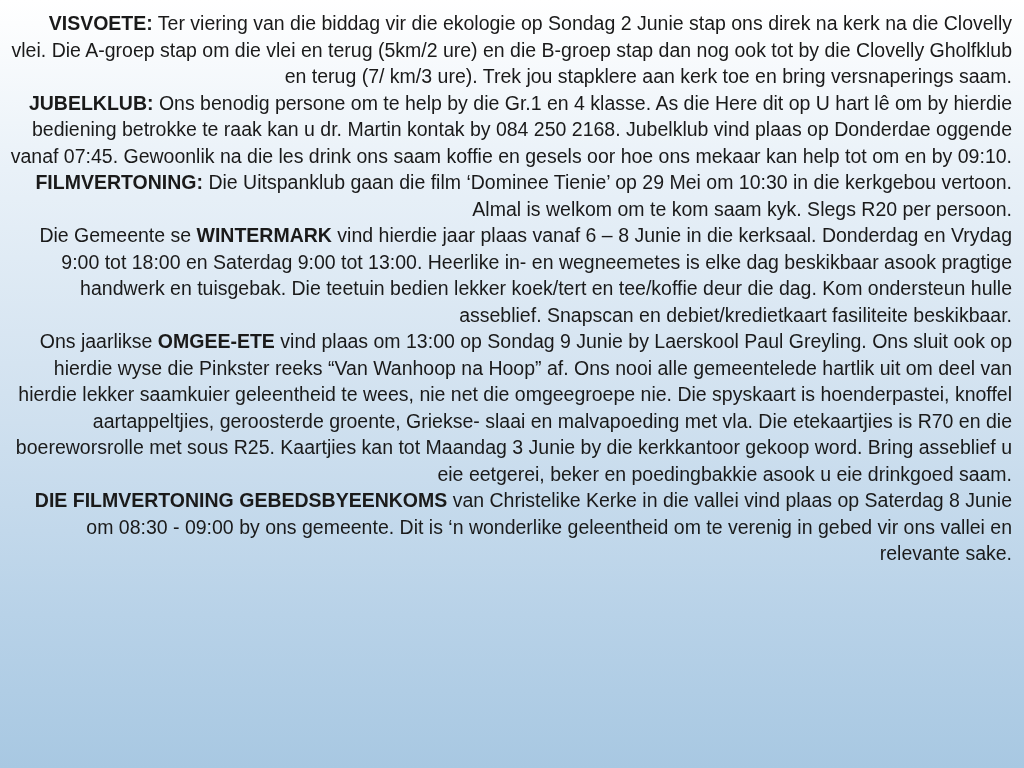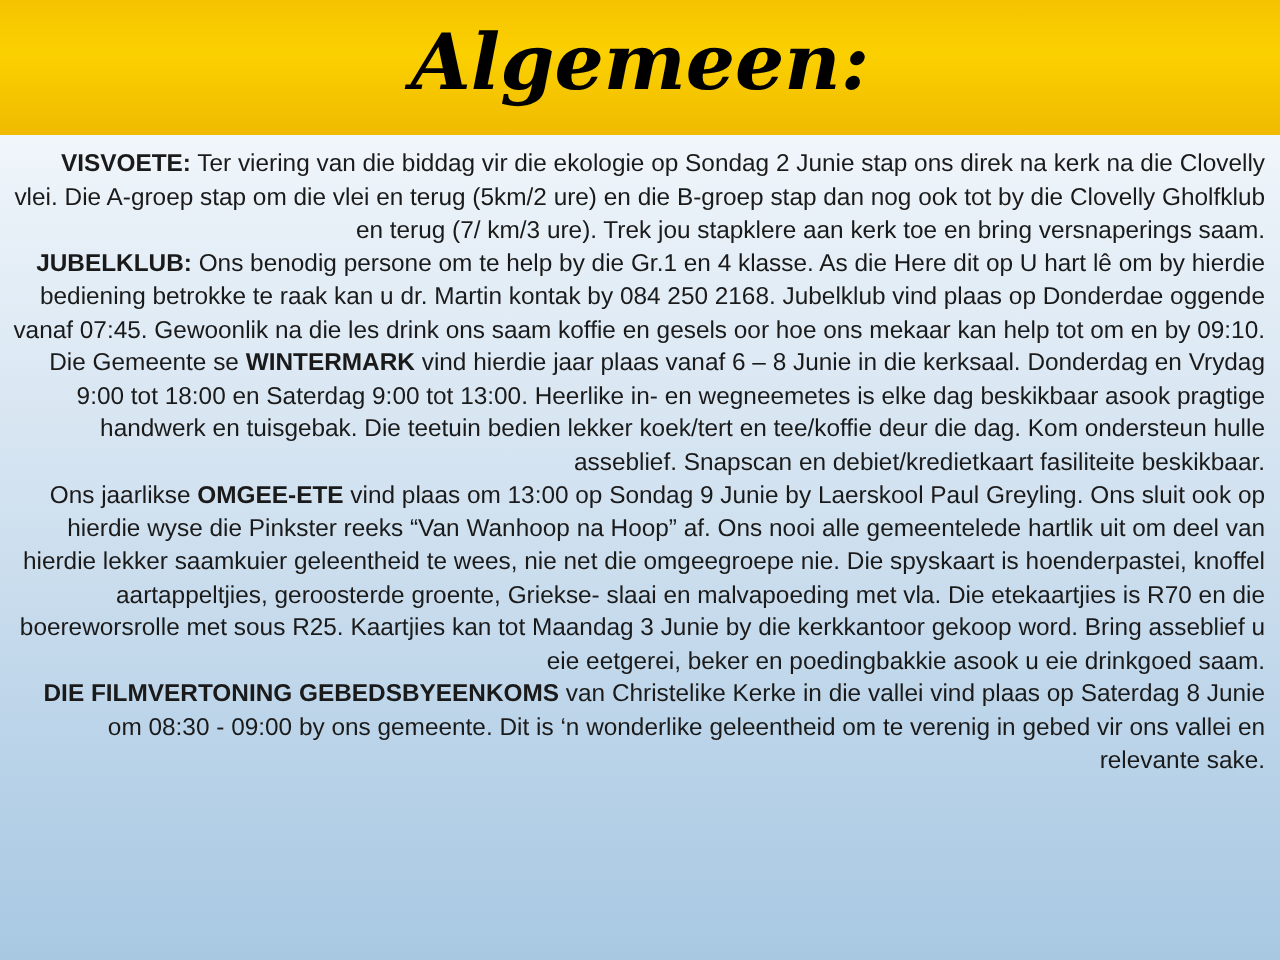--- a/index.html
+++ b/index.html
@@ -60,30 +60,28 @@
   }
   .seg {
     white-space: normal;
   }
 </style>
 </head>
 <body>
 
 <div class="slide">
 
-  <div class="header-band">
-    <div class="header-title">Algemeen:</div>
-  </div>
 
   <div class="body-area">
 
     <p class="para"><span class="b">VISVOETE:</span><span class="seg"> Ter viering van die biddag vir die ekologie op Sondag 2 Junie stap ons direk na kerk na die Clovelly vlei. Die A-groep stap om die vlei en terug (5km/2 ure) en die B-groep stap dan nog ook tot by die Clovelly Gholfklub en terug (7/ km/3 ure). Trek jou stapklere aan kerk toe en bring versnaperings saam.</span></p>
 
     <p class="para"><span class="b">JUBELKLUB:</span><span class="seg"> Ons benodig persone om te help by die Gr.1 en 4 klasse. As die Here dit op U hart lê om by hierdie bediening betrokke te raak kan u dr. Martin kontak by 084 250 2168. Jubelklub vind plaas op Donderdae oggende vanaf 07:45. Gewoonlik na die les drink ons saam koffie en gesels oor hoe ons mekaar kan help tot om en by 09:10.</span></p>
 
+    <p class="para"><span class="b">FILMVERTONING:</span><span class="seg"> Die Uitspanklub gaan die film ‘Dominee Tienie’ op 29 Mei om 10:30 in die kerkgebou vertoon. Almal is welkom om te kom saam kyk. Slegs R20 per persoon.</span></p>
 
     <p class="para"><span class="seg">Die Gemeente se </span><span class="b">WINTERMARK</span><span class="seg"> vind hierdie jaar plaas vanaf 6 – 8 Junie in die kerksaal. Donderdag en Vrydag 9:00 tot 18:00 en Saterdag 9:00 tot 13:00. Heerlike in- en wegneemetes is elke dag beskikbaar asook pragtige handwerk en tuisgebak. Die teetuin bedien lekker koek/tert en tee/koffie deur die dag. Kom ondersteun hulle asseblief. Snapscan en debiet/kredietkaart fasiliteite beskikbaar.</span></p>
 
     <p class="para"><span class="seg">Ons jaarlikse </span><span class="b">OMGEE-ETE</span><span class="seg"> vind plaas om 13:00 op Sondag 9 Junie by Laerskool Paul Greyling. Ons sluit ook op hierdie wyse die Pinkster reeks “Van Wanhoop na Hoop” af. Ons nooi alle gemeentelede hartlik uit om deel van hierdie lekker saamkuier geleentheid te wees, nie net die omgeegroepe nie. Die spyskaart is  hoenderpastei, knoffel aartappeltjies, geroosterde groente, Griekse- slaai en malvapoeding met vla. Die etekaartjies is R70 en die boereworsrolle met sous R25. Kaartjies kan tot Maandag 3 Junie by die kerkkantoor gekoop word. Bring asseblief u eie eetgerei, beker en poedingbakkie asook u eie drinkgoed saam.</span></p>
 
     <p class="para"><span class="b">DIE FILMVERTONING GEBEDSBYEENKOMS</span><span class="seg"> van Christelike Kerke in die vallei vind plaas op Saterdag 8 Junie om 08:30 - 09:00 by ons gemeente. Dit is ‘n wonderlike geleentheid om te verenig in gebed vir ons vallei en relevante sake.</span></p>
 
   </div>
 </div>
 

